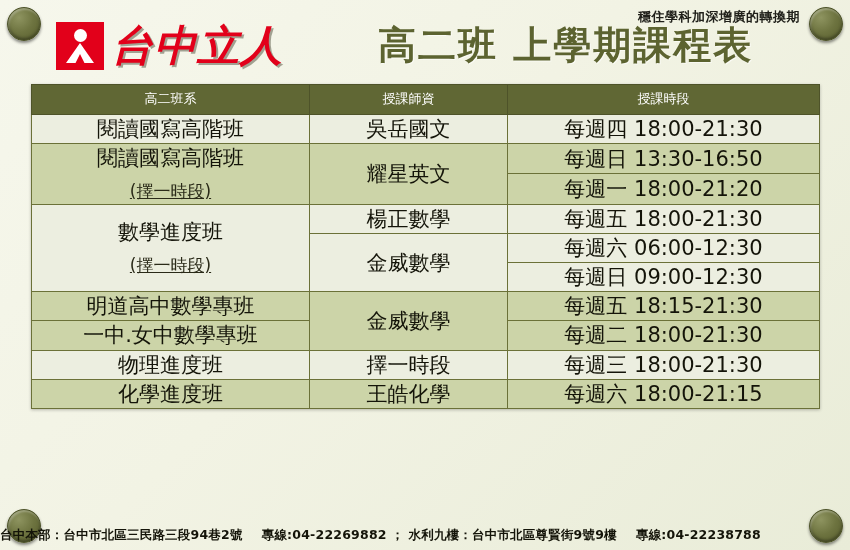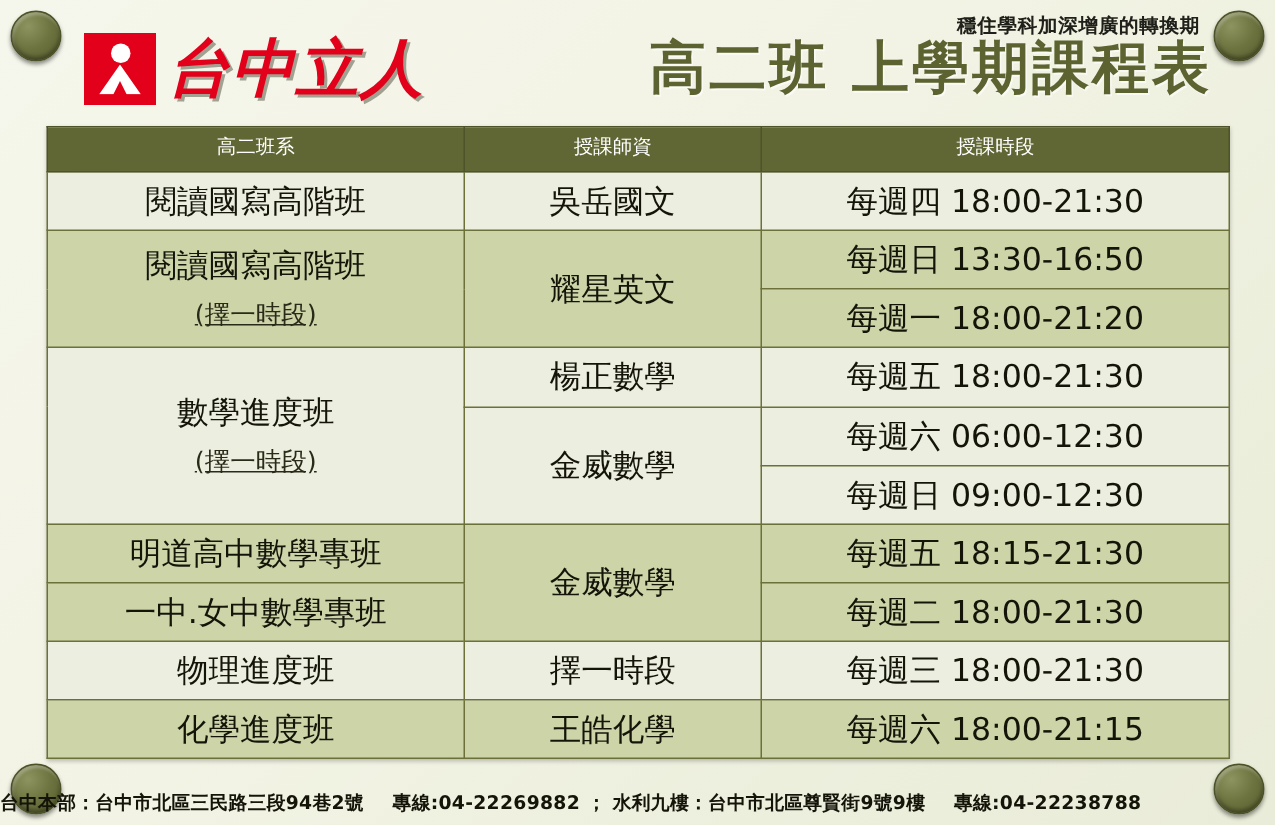--- a/index.html
+++ b/index.html
@@ -98,21 +98,21 @@
     color: #20201a;
     letter-spacing: 0.5px;
     white-space: nowrap;
   }
 
   #main-title {
     position: absolute;
     left: 370px;
     top: 26px;
     width: 430px;
-    text-align: right;
+    text-align: left;
     font-size: 38px;
     font-weight: bold;
     color: #5c6330;
     letter-spacing: 2px;
     line-height: 1.05;
     text-shadow: 1px 1px 0 rgba(255,255,255,.6);
     white-space: nowrap;
   }
 
   
@@ -124,21 +124,21 @@
     border-collapse: collapse;
     table-layout: fixed;
     box-shadow: 0 1px 3px rgba(0,0,0,.25);
   }
   #schedule th, #schedule td {
     border: 1.5px solid #6b7138;
     text-align: center;
     vertical-align: middle;
     color: #141409;
     font-size: 21px;
-    padding: 7px 4px;
+    padding: 2px 4px;
     line-height: 1.15;
   }
   #schedule thead th {
     background: #606734;
     color: #ffffff;
     font-size: 13px;
     font-weight: normal;
     height: 30px;
     padding: 3px 4px;
     border-color: #4e5329;
@@ -154,21 +154,22 @@
   }
   .col-class { width: 278px; }
   .col-tutor { width: 198px; }
   .col-time  { width: 312px; }
 
   
   #footer {
     position: absolute;
     left: 0;
     bottom: 6px;
-    width: 850px;
+    width: 744px;
+    text-align: center;
     font-size: 12.5px;
     font-weight: bold;
     color: #141409;
     letter-spacing: 0.2px;
     white-space: nowrap;
   }
   #footer .gap { display: inline-block; width: 10px; }
 </style>
 </head>
 <body>

